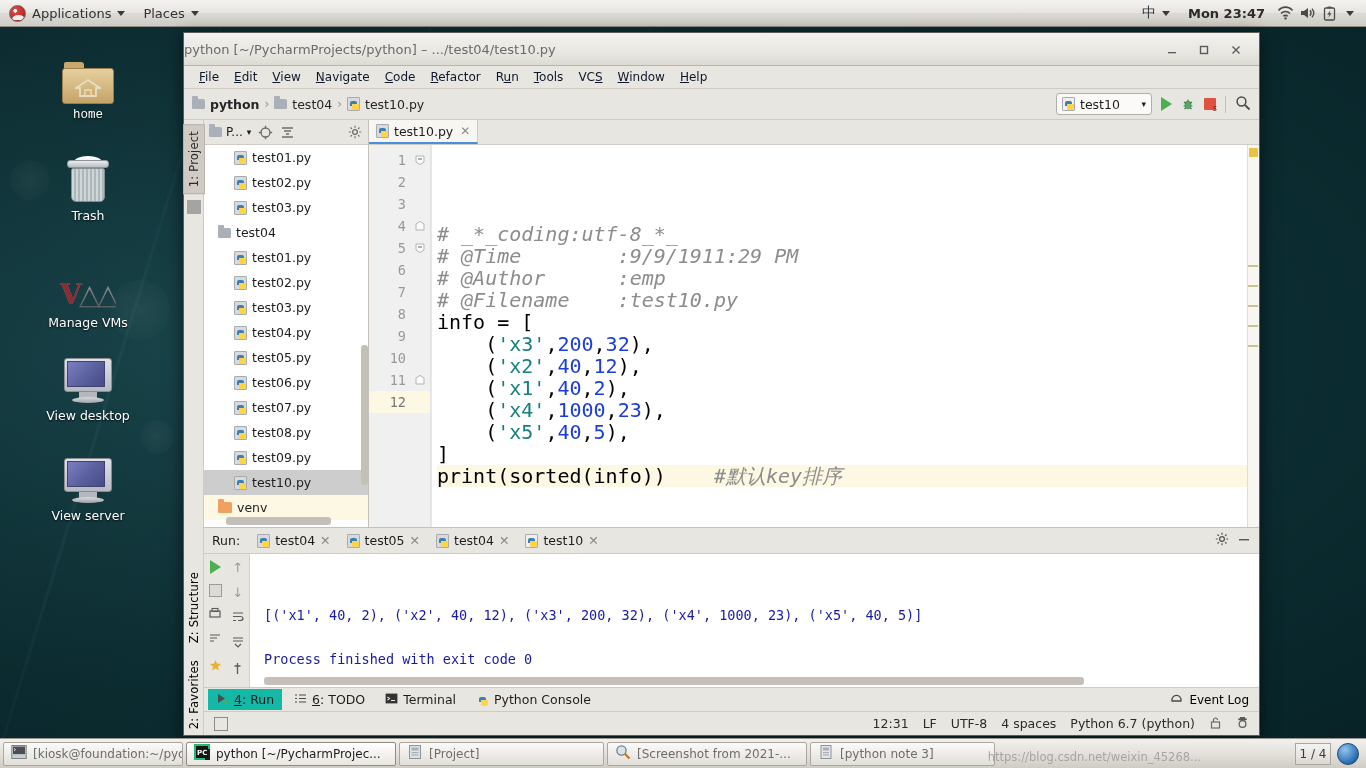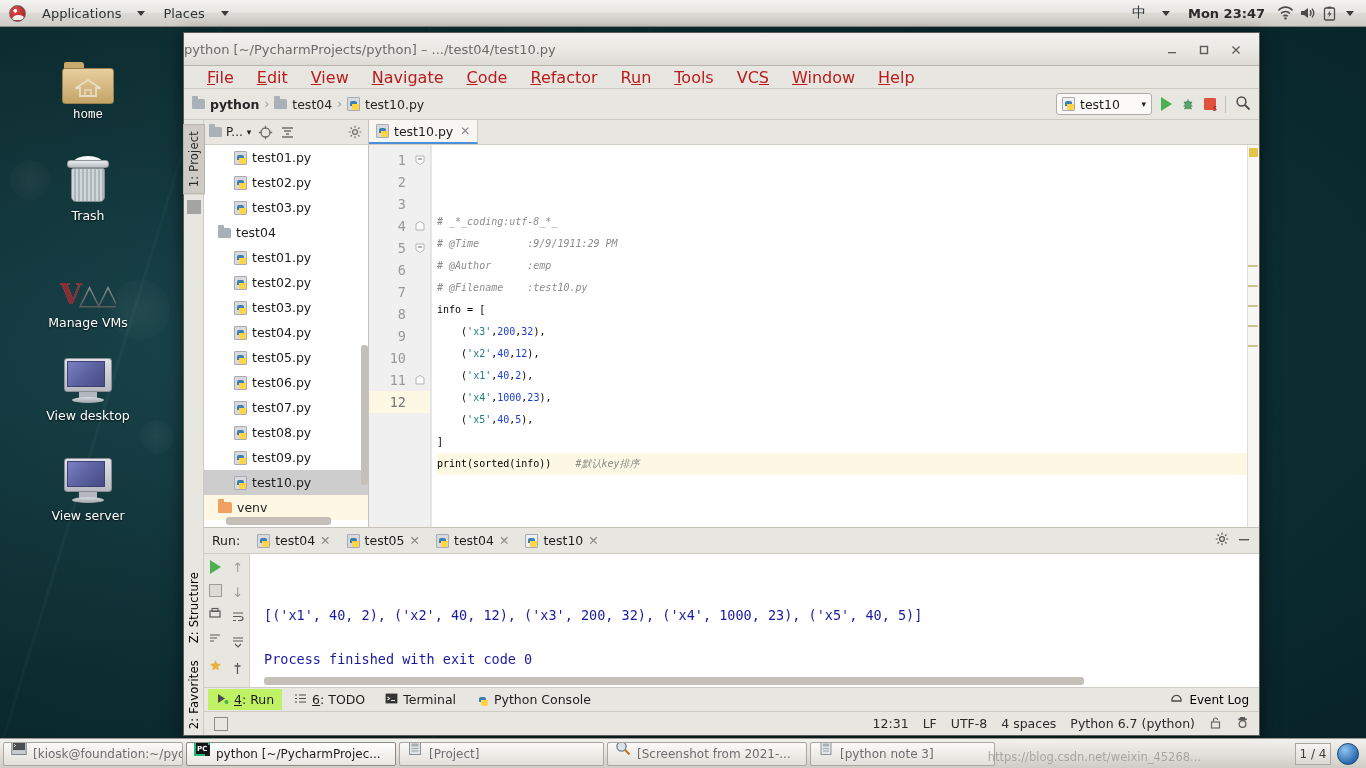--- a/index.html
+++ b/index.html
@@ -30,21 +30,21 @@
 
   
   #top-panel {
     position: absolute; left: 0; top: 0; width: 1366px; height: 27px;
     background: linear-gradient(to bottom, #f4f3f1 0%, #e7e5e1 48%, #dcdad5 52%, #cfccc6 100%);
     border-bottom: 1px solid #8f8b85;
     display: flex; align-items: center;
     font-family: "DejaVu Sans", sans-serif; font-size: 13px; color: #2e3436;
   }
   .panel-btn {
-    height: 27px; display: flex; align-items: center; gap: 16px;
+    height: 27px; display: flex; align-items: center; gap: 6px;
     padding: 0 9px; cursor: default; white-space: nowrap;
   }
   .fedora-logo {
     width: 17px; height: 17px; border-radius: 50%;
     background: radial-gradient(circle at 35% 32%, #ffffff 0 12%, #d44 14%, #9e1b1b 96%);
     border: 1px solid #6b6b6b;
     position: relative; overflow: hidden;
   }
   .fedora-logo::after {
     content: ""; position: absolute; left: 2px; bottom: 1px; width: 13px; height: 5px;
@@ -118,21 +118,21 @@
     display: flex; align-items: center; justify-content: flex-start;
   }
   #titlebar .title { font-size: 13px; color: #6a6a6a; }
   #win-buttons { position:absolute; right: 8px; top: 0; height: 33px; display:flex; align-items:center; gap: 2px; }
   .wbtn { width: 30px; height: 26px; display:flex; align-items:center; justify-content:center; color:#5b5b5b; font-size: 13px; }
 
   #menubar {
     height: 23px; flex: none; background: #e8e6e1; border-bottom: 1px solid #cfcbc4;
     display: flex; align-items: center; padding-left: 8px; gap: 1px;
   }
-  #menubar .mi { padding: 2px 7px; font-size: 16px; color: #b91c1c; margin-left: 8px; }
+  #menubar .mi { padding: 2px 7px; font-size: 12px; color: #0f172a; }
   #menubar .mi u { text-decoration: underline; }
 
   #toolbar-row {
     height: 31px; flex: none; background: #e8e6e1; border-bottom: 1px solid #cfcbc4;
     display: flex; align-items: center; padding: 0 8px; gap: 6px;
   }
   .crumb { display:flex; align-items:center; gap: 5px; font-size: 12.5px; color:#262626; }
   .crumb .sep { color: #9a958d; font-size: 12px; }
   .crumb .strong { font-weight: bold; }
   .mini-folder { width:13px; height:10px; background:#a9b0b8; border-radius:1px 2px 1px 1px; position:relative; }
@@ -199,22 +199,22 @@
   #code-wrap { flex:1; display:flex; min-height:0; position:relative; background:#ffffff; }
   #gutter {
     width: 62px; flex:none; background:#f0f0f0; border-right:1px solid #e3e3e3;
     font-family:"DejaVu Sans Mono", monospace; font-size:13.5px; color:#999999;
     padding-top: 4px; position:relative;
   }
   .gline { height:22px; line-height:22px; text-align:right; padding-right:24px; position:relative; }
   .gline.cur { background:#fcf8e3; color:#777; }
   .fold { position:absolute; right:5px; top:6px; width:10px; height:10px; }
   #code {
-    flex:1; padding: 0 0 0 6px; font-family:"DejaVu Sans Mono", monospace;
-    font-size:10px; line-height:22px; white-space:pre; overflow:hidden; position:relative;
+    flex:1; padding: 12px 0 0 6px; font-family:"DejaVu Sans Mono", monospace;
+    font-size:20px; line-height:22px; white-space:pre; overflow:hidden; position:relative;
   }
   #code .row { height:22px; }
   #code .row.cur { background:#fcf8e3; }
   .cmt { color:#8c8c8c; font-style:italic; }
   .str { color:#17807e; }
   .num { color:#1a3dd8; }
   .plain { color:#000000; }
   #code-vline { position:absolute; left:0; top:0; bottom:0; width:1px; background:#e7e7e7; }
   #editor-marker { position:absolute; right:0; top:0; bottom:0; width:12px; background:#f7f6f3; border-left:1px solid #e0ded9; }
   .mk { position:absolute; right:1px; width:10px; height:2px; background:#c9c48f; }
@@ -236,21 +236,21 @@
     flex:1; padding: 6px 8px 0 14px; font-family:"DejaVu Sans Mono", monospace;
     font-size:13.5px; line-height:22px; color:#1a1a9e; white-space:pre; overflow:hidden; position:relative;
   }
   #console .cline { height:22px; }
   #console .blank { height:22px; }
   #console-hscroll { position:absolute; left:14px; bottom:2px; width:820px; height:8px; background:#c4c0b9; border-radius:3px; }
 
   
   #bottom-strip { height:24px; flex:none; background:#e8e6e1; border-top:1px solid #cfcbc4; display:flex; align-items:center; padding-left:4px; gap:4px; }
   .bstrip-item { display:flex; align-items:center; gap:5px; padding:3px 8px; font-size:12.5px; color:#1d1d1d; }
-  .bstrip-item.act { background:#bef264; }
+  .bstrip-item.act { background:#14b8a6; }
   .bstrip-item u { text-decoration:underline; }
   #bottom-right { margin-left:auto; display:flex; align-items:center; gap:6px; padding-right:10px; }
 
   
   #statusbar { height:24px; flex:none; background:#e8e6e1; border-top:1px solid #cfcbc4; display:flex; align-items:center; padding:0 10px; font-size:12.5px; color:#2b2b2b; }
   #statusbar .left-ico { width:14px;height:14px;border:1px solid #8b8b8b; position:relative; }
   #statusbar .sgroup { margin-left:auto; display:flex; align-items:center; gap:14px; }
 
   
   #taskbar {
@@ -258,21 +258,21 @@
     background: linear-gradient(to bottom, #f2f0ed 0%, #e4e1dc 50%, #cfccc5 100%);
     border-top:1px solid #9a958e; display:flex; align-items:center; gap:3px; padding: 0 3px;
   }
   .tbtn {
     height:24px; display:flex; align-items:center; gap:6px; padding:0 7px;
     border:1px solid #aaa6a0; border-radius:2px;
     background: linear-gradient(to bottom,#fbfaf8,#e2dfd9);
     font-size:12px; color:#6d6d6d; white-space:nowrap; overflow:hidden;
   }
   .tbtn.active { color:#1d1d1d; background: linear-gradient(to bottom,#ffffff,#e9e6e0); border-color:#8e8a84; }
-  .tb-ico { width:16px;height:28px;flex:none; position:relative; }
+  .tb-ico { width:16px;height:20px;flex:none; position:relative; }
   .pager { height:22px; min-width:36px; display:flex;align-items:center;justify-content:center;
     font-size:12px;color:#3b3b3b;border:1px solid #aaa6a0;background:linear-gradient(to bottom,#f6f4f1,#dcd9d3); }
   .ws-round { width:22px;height:22px;border-radius:50%;
     background: radial-gradient(circle at 35% 30%, #8fc4f0, #2a6bb0 70%, #1d4e85 100%);
     border:1px solid #1b4871; }
   #watermark { position:absolute; right:165px; bottom:4px; font-size:11.5px; color:#9c9c9c; opacity:.85; }
 </style>
 </head>
 <body>
 

